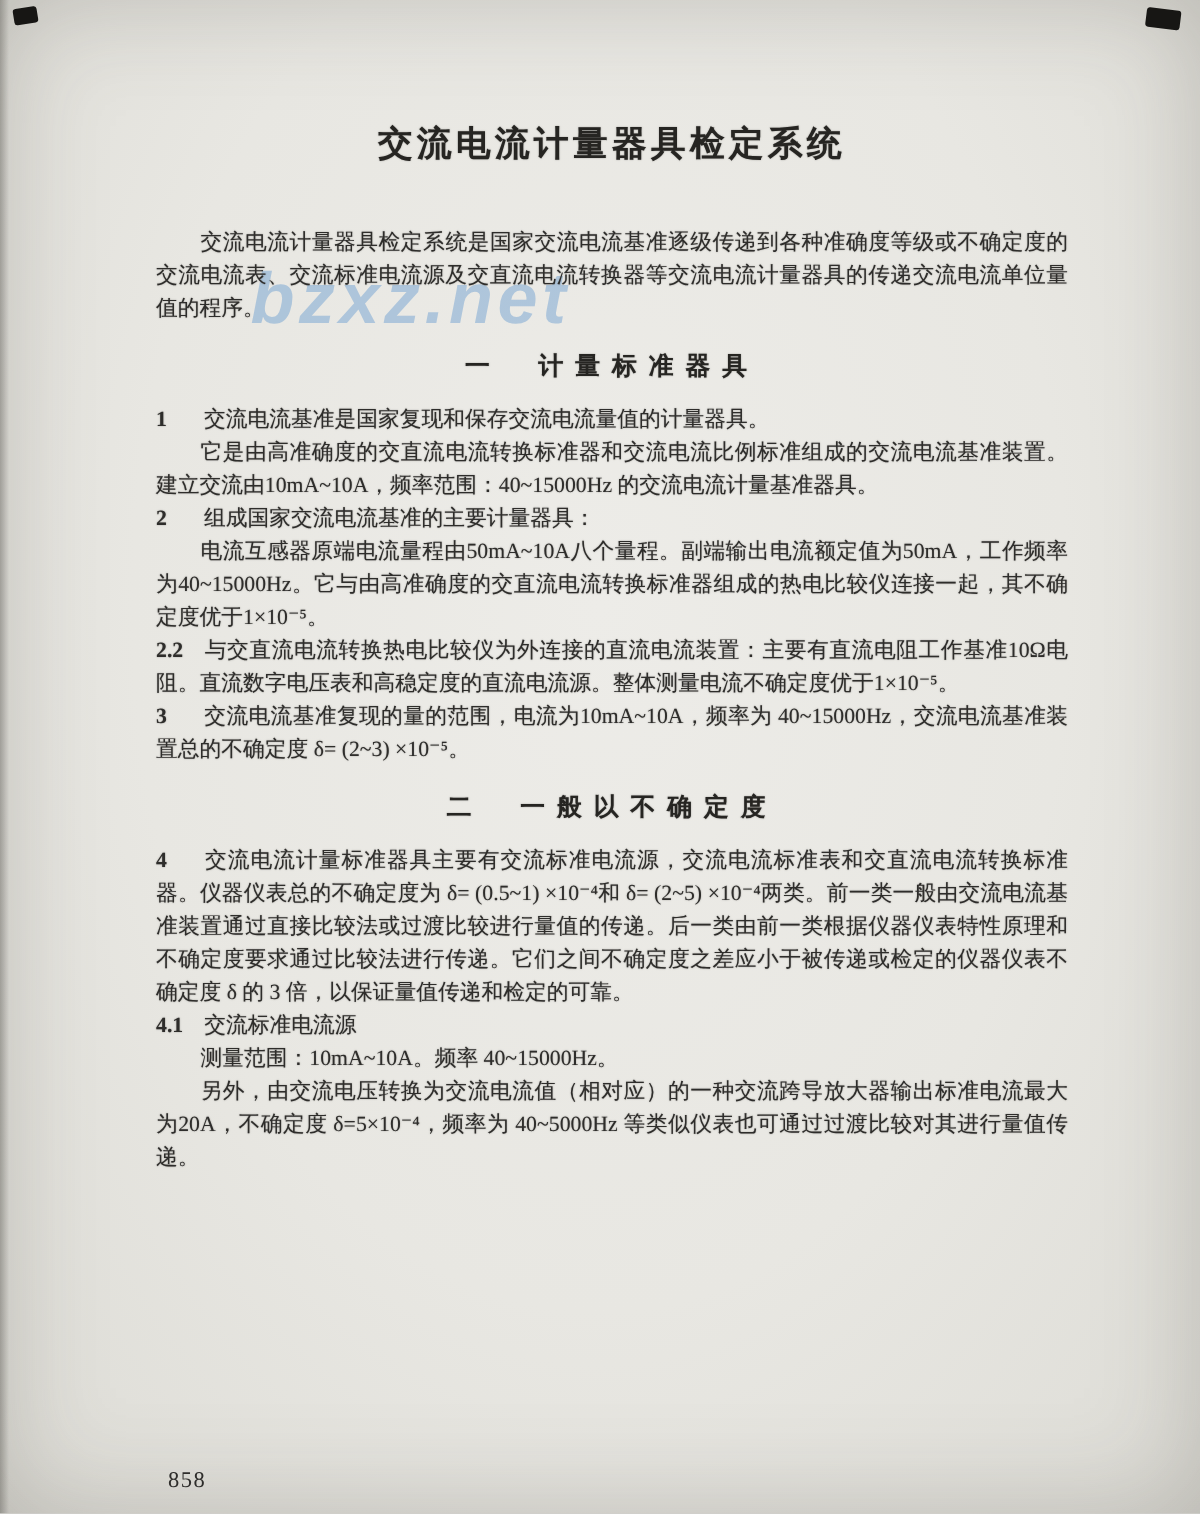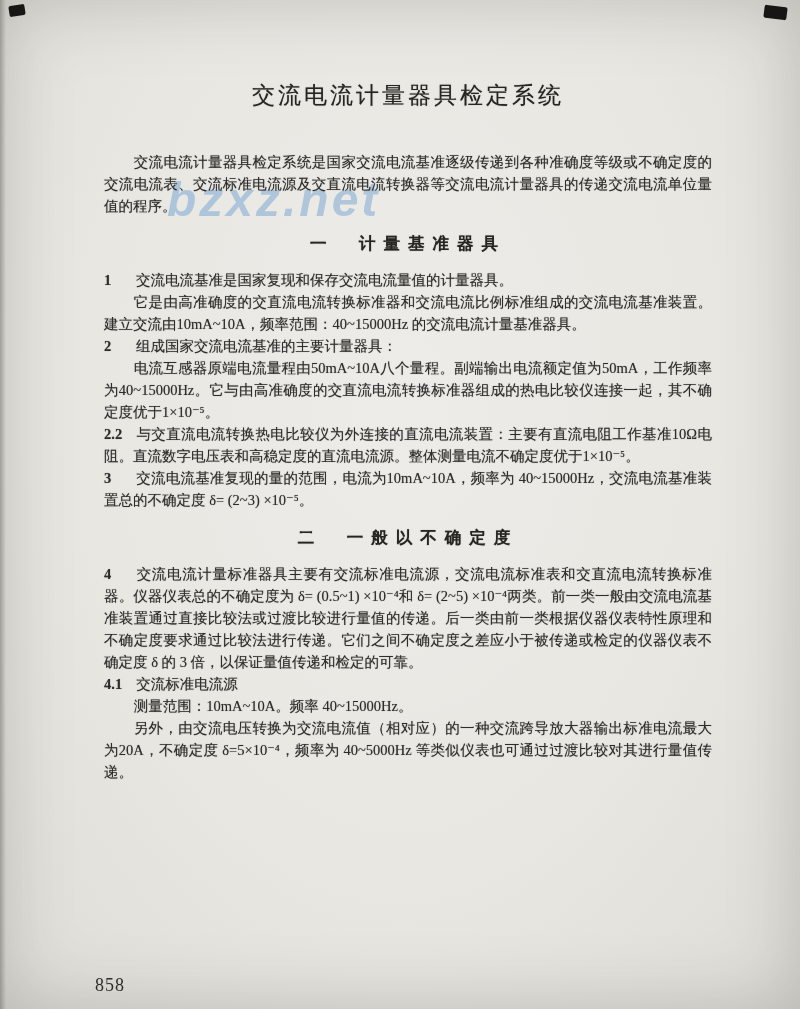--- a/index.html
+++ b/index.html
@@ -22,21 +22,21 @@
   .content {
     position:absolute;
     left:104px; width:608px; top:80px;
     z-index:2;
     text-shadow:0 0 1px rgba(62,60,56,.55);
   }
   .doc-title {
     margin:0 0 40px 0;
     text-align:center;
     font-size:23px;
-    font-weight:normal;
+    font-weight:bold;
     letter-spacing:3px;
     color:#262522;
   }
   .block { margin:0; font-size:14.5px; line-height:22px; text-align:justify; }
   .para  { text-indent:2.05em; }
   .clause .num {
     font-weight:bold;
     display:inline-block;
     margin-right:14px;
     min-width:18px;
@@ -44,22 +44,22 @@
   .section-heading {
     margin:16px 0 14px 0;
     text-align:center;
     font-size:16.5px;
     font-weight:bold;
     letter-spacing:8px;
     color:#262522;
   }
   .page-number {
     position:absolute;
-    left:95px; bottom:13px;
-    font-size:18px;
+    left:112px; bottom:13px;
+    font-size:15px;
     letter-spacing:1px;
     z-index:2;
   }
   .watermark {
     position:absolute;
     left:148px; top:172px;
     z-index:1;
     font-family:"Liberation Sans","DejaVu Sans",sans-serif;
     font-style:italic;
     font-weight:bold;
@@ -89,21 +89,21 @@
   <div class="edge-shadow-left"></div>
 
   <div class="watermark">bzxz.net</div>
 
   <div class="content">
 
     <h1 class="doc-title">交流电流计量器具检定系统</h1>
 
     <p class="block para">交流电流计量器具检定系统是国家交流电流基准逐级传递到各种准确度等级或不确定度的交流电流表、交流标准电流源及交直流电流转换器等交流电流计量器具的传递交流电流单位量值的程序。</p>
 
-    <h2 class="section-heading">一　计量基准器具</h2>
+    <h2 class="section-heading">一　计量标准器具</h2>
 
     <p class="block clause"><span class="num">1</span><span>交流电流基准是国家复现和保存交流电流量值的计量器具。</span></p>
 
     <p class="block para">它是由高准确度的交直流电流转换标准器和交流电流比例标准组成的交流电流基准装置。建立交流由10mA~10A，频率范围：40~15000Hz 的交流电流计量基准器具。</p>
 
     <p class="block clause"><span class="num">2</span><span>组成国家交流电流基准的主要计量器具：</span></p>
 
 
     <p class="block para">电流互感器原端电流量程由50mA~10A八个量程。副端输出电流额定值为50mA，工作频率为40~15000Hz。它与由高准确度的交直流电流转换标准器组成的热电比较仪连接一起，其不确定度优于1×10⁻⁵。</p>
 

